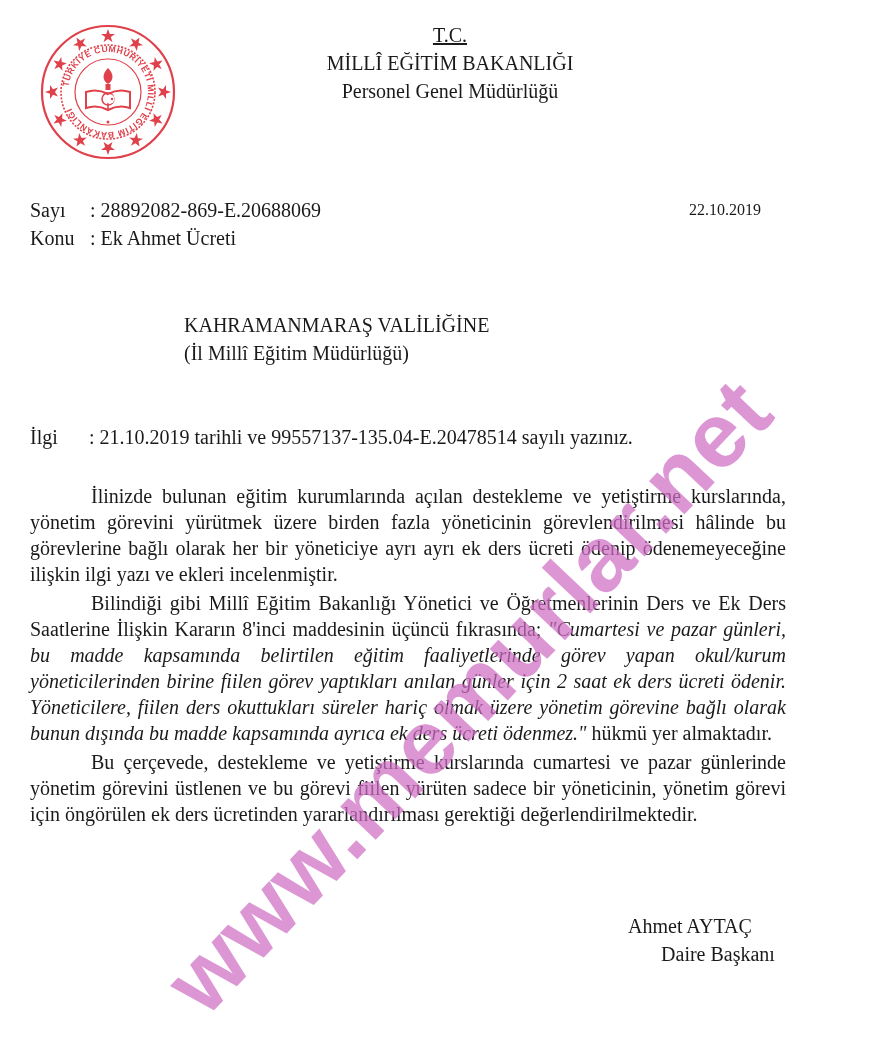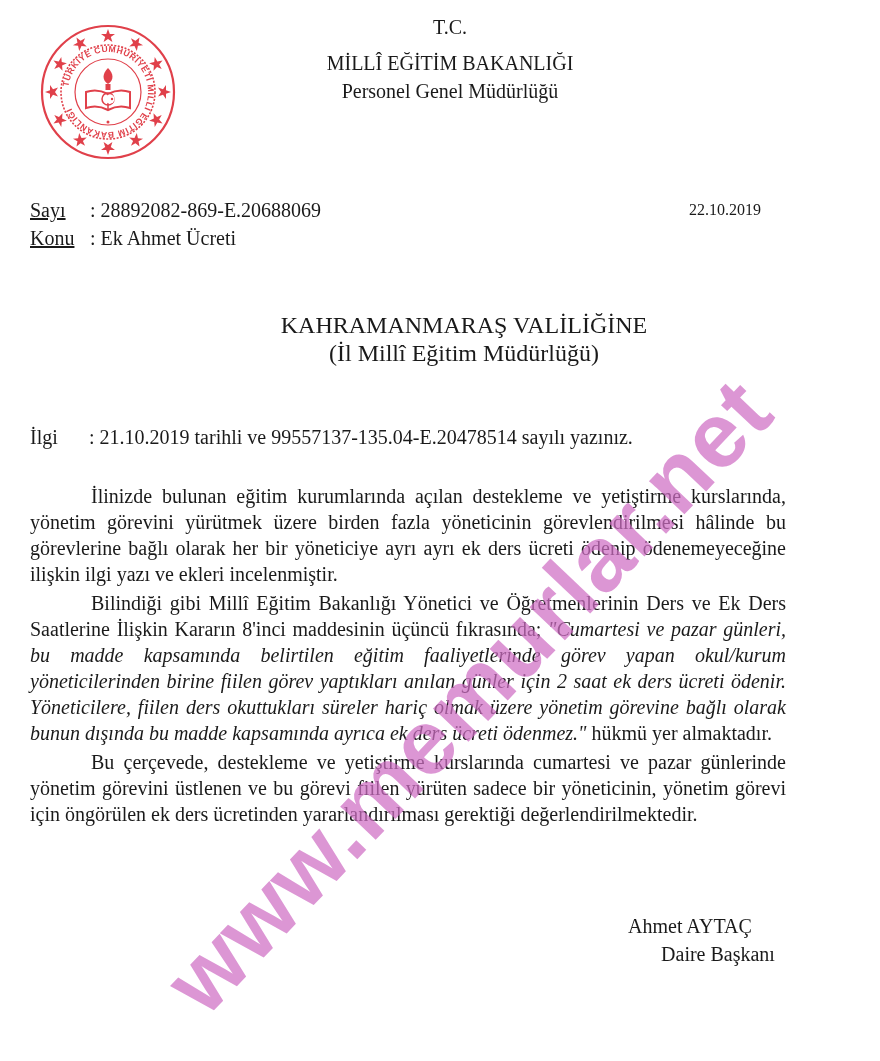--- a/index.html
+++ b/index.html
@@ -3,31 +3,31 @@
 <meta charset="utf-8">
 <style>
   html, body { margin: 0; padding: 0; background: #ffffff; }
   body {
     width: 880px; height: 1061px; position: relative; overflow: hidden;
     font-family: "Liberation Serif", "DejaVu Serif", serif;
     color: #1a1a1a;
   }
   .logo { position: absolute; left: 38px; top: 22px; width: 140px; height: 140px; }
   .header { position: absolute; left: 250px; width: 400px; text-align: center; font-size: 20px; line-height: 27px; }
-  .header.l1 { top: 14px; }
+  .header.l1 { top: 22px; text-decoration: underline; }
   .header.l2 { top: 50px; }
   .header.l3 { top: 78px; }
 
   .meta { position: absolute; left: 30px; font-size: 20px; line-height: 26px; }
-  .meta .lbl { display: inline-block; width: 60px; text-decoration: underline; }
+  .meta .lbl { display: inline-block; width: 60px; }
   .meta.sayi { top: 197px; }
   .meta.konu { top: 225px; }
   .date { position: absolute; left: 689px; top: 197px; font-size: 16px; line-height: 26px; }
 
-  .addr { position: absolute; left: 214px; width: 500px; text-align: center; font-size: 24px; line-height: 28px; }
+  .addr { position: absolute; left: 184px; width: 500px; font-size: 20px; line-height: 28px; }
   .addr.a1 { top: 311px; }
   .addr.a2 { top: 339px; }
 
   .ilgi { position: absolute; left: 30px; top: 424px; font-size: 20px; line-height: 26px; }
   .ilgi .lbl { display: inline-block; width: 59px; }
 
   .body-text {
     position: absolute; left: 30px; top: 483px; width: 756px;
     font-size: 20px; line-height: 26px; text-align: justify;
   }

